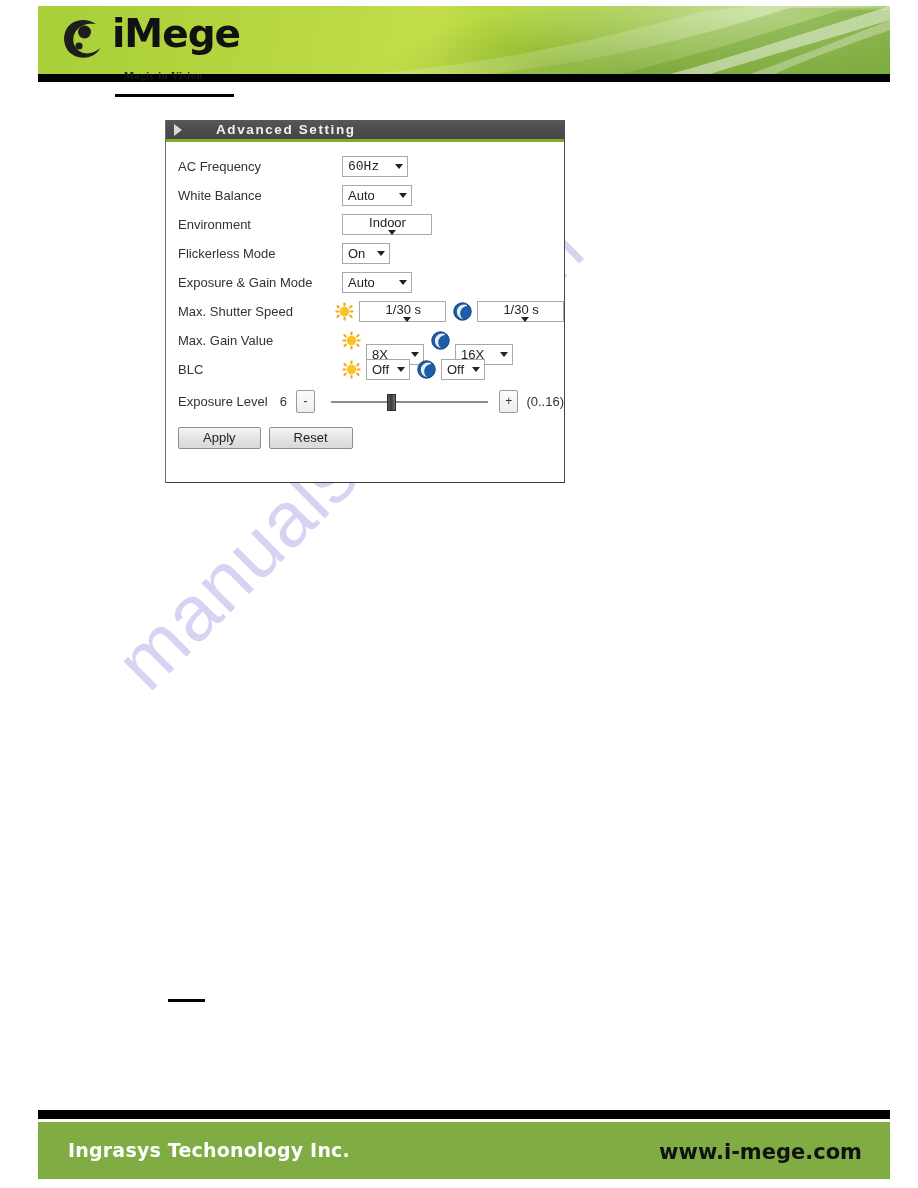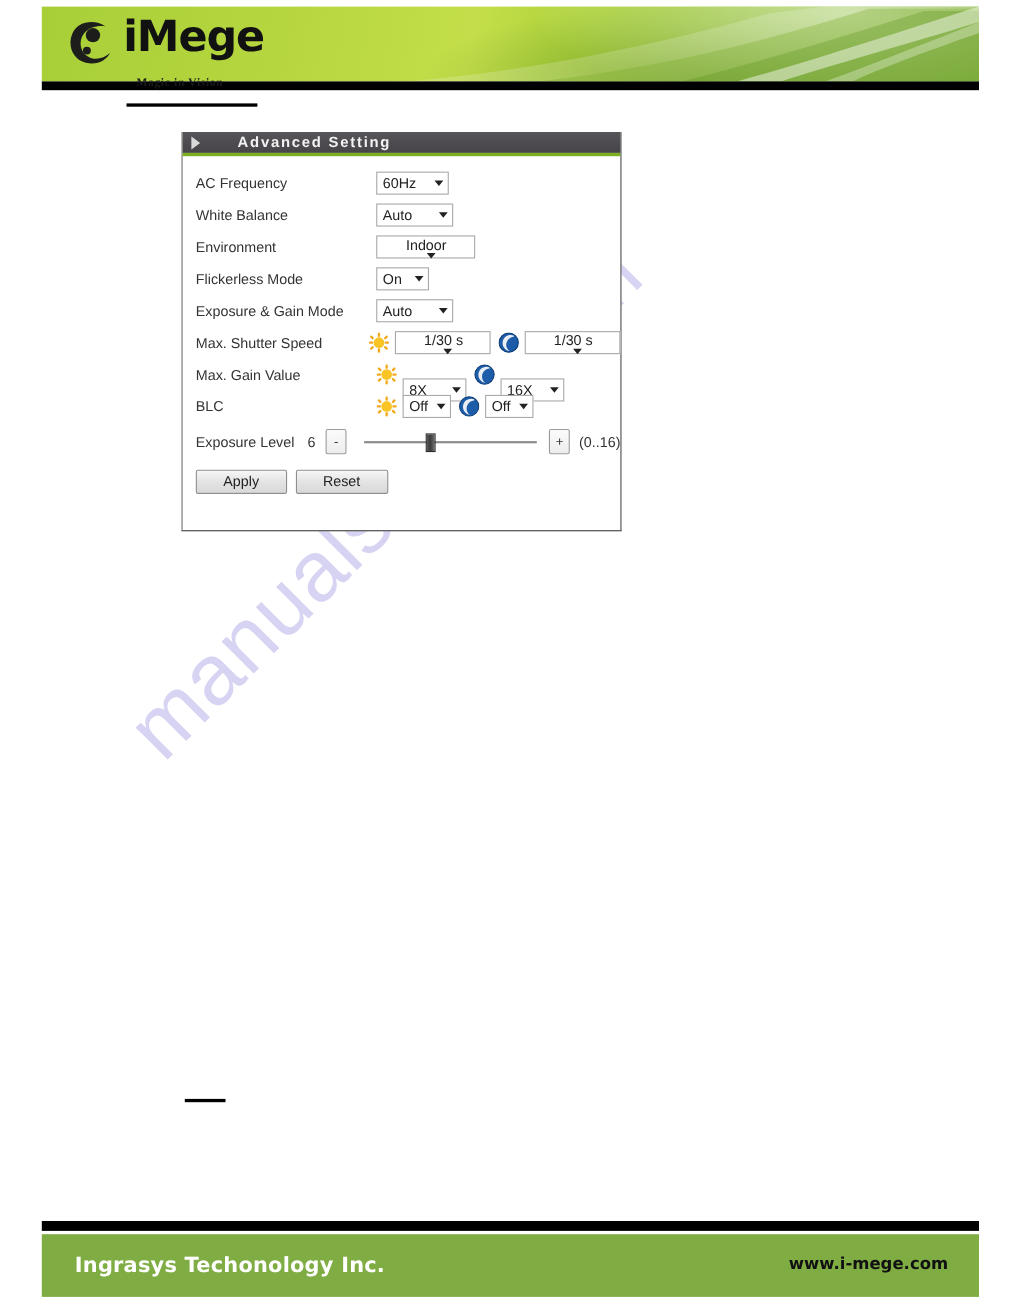--- a/index.html
+++ b/index.html
@@ -185,21 +185,21 @@
     font-family: "Liberation Sans", sans-serif;
   }
   .sel .v { white-space: nowrap; }
   .sel .caret {
     width: 0; height: 0;
     border-left: 4.5px solid transparent;
     border-right: 4.5px solid transparent;
     border-top: 5px solid #222222;
     margin-left: 8px;
   }
-  .sel-w66  { width: 66px; }
+  .sel-w66  { width: 66px; font-family: Liberation Mono, monospace; }
   .sel-w70  { width: 70px; }
   .sel-w78  { width: 90px; flex-direction: column; }
   .sel-w48  { width: 48px; }
   .sel-w58  { width: 58px; margin-top: 28px; }
   .sel-w44  { width: 44px; }
 
   
   .icon-dn {
     width: 19px; height: 19px;
     margin-right: 5px;
@@ -305,21 +305,21 @@
     font-size: 19px;
     font-weight: bold;
     letter-spacing: .2px;
   }
   .footer-right {
     position: absolute;
     right: 28px;
     top: 18px;
     color: #111111;
     font-family: "DejaVu Sans", sans-serif;
-    font-size: 15px;
+    font-size: 21px;
     font-weight: bold;
   }
 </style>
 </head>
 <body>
 
 <div class="page">
 
   <div class="header-banner">
     <svg class="banner-swoosh" viewBox="0 0 520 68" preserveAspectRatio="none">

